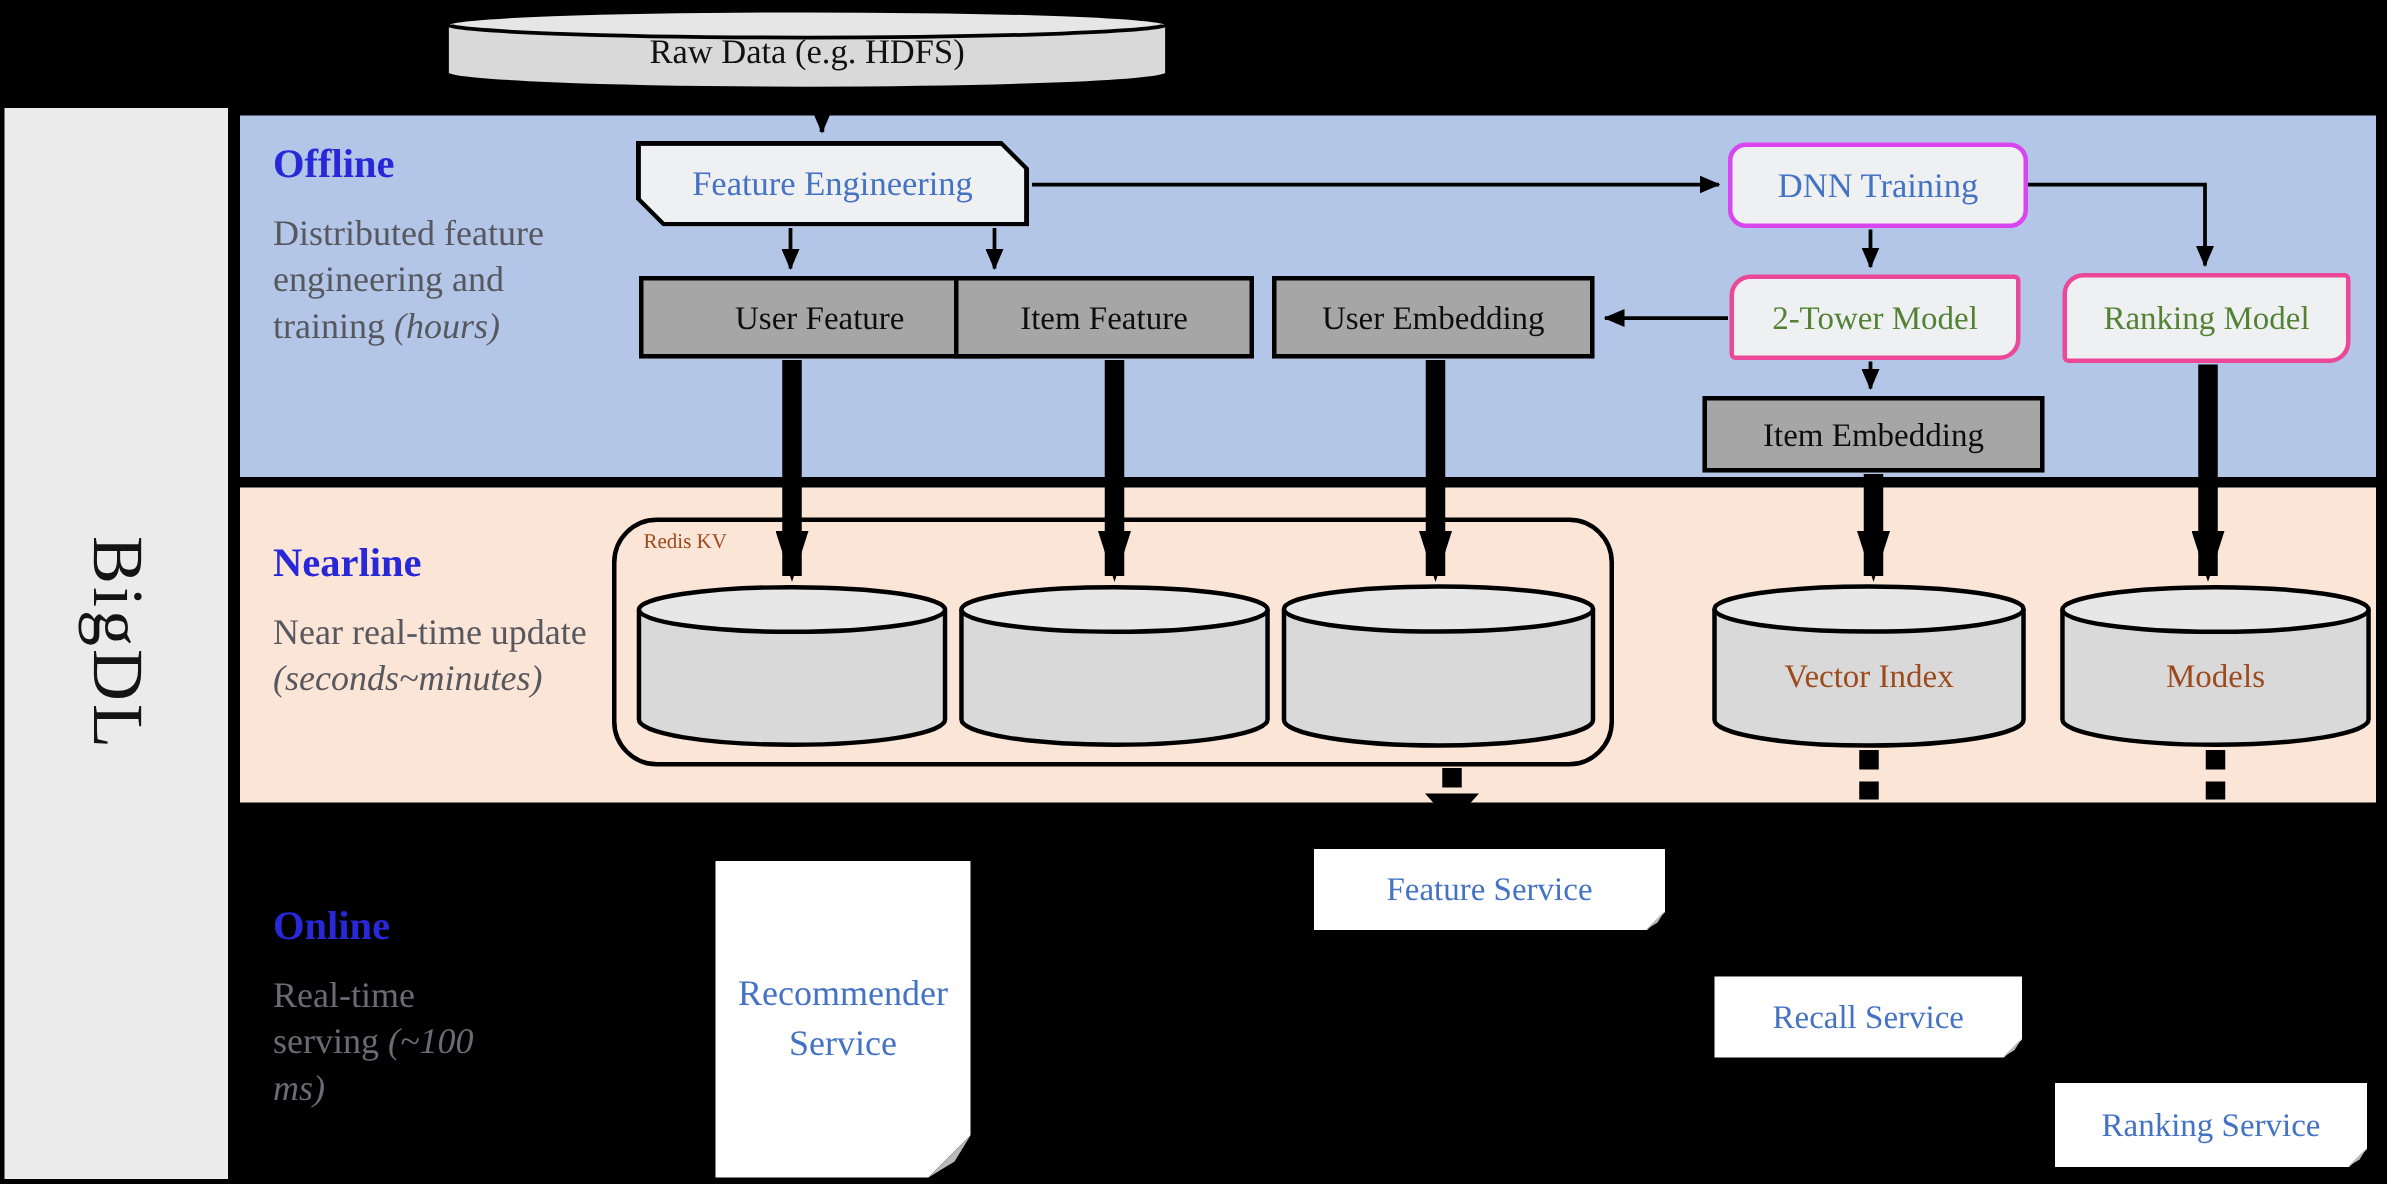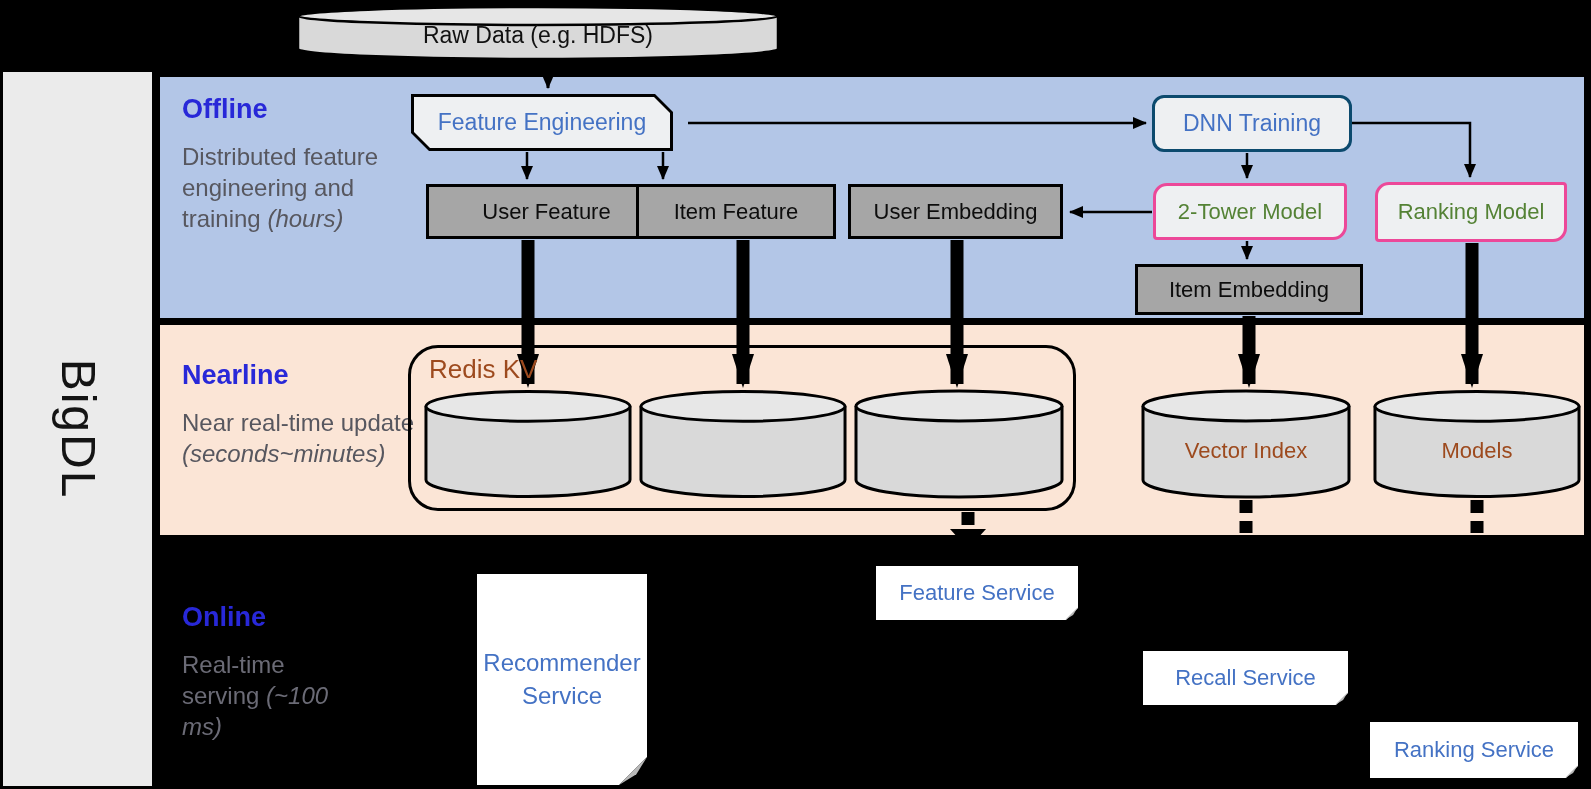--- a/index.html
+++ b/index.html
@@ -1,18 +1,18 @@
 <!DOCTYPE html>
 <html><head>
 <meta charset="utf-8">
 <style>
   html,body{margin:0;padding:0;background:#000;}
   .stage{position:relative;width:1591px;height:789px;background:#000;overflow:hidden;
          font-family:"Liberation Sans",sans-serif;}
-  .abs{position:absolute;box-sizing:border-box;}
+  .abs{position:absolute;box-sizing:border-box;font-family:Liberation Serif, serif;}
 
   
   .sidebar{left:3px;top:72px;width:149px;height:714px;background:#ebebeb;}
   .sidebar .vtext{position:absolute;left:50%;top:50%;transform:translate(-50%,-50%) rotate(90deg);
          font-size:48px;letter-spacing:2px;color:#141414;white-space:nowrap;}
   .band-offline{left:160px;top:77px;width:1424px;height:241px;background:#b3c6e7;}
   .band-nearline{left:160px;top:325px;width:1424px;height:210px;background:#fbe5d6;}
 
   
   .sec{color:#57575f;font-size:24px;line-height:1.3;}
@@ -20,30 +20,30 @@
   .sec .note{font-style:italic;}
   .sec-online{color:#6b6b76;}
 
   
   .node{display:flex;align-items:center;justify-content:center;text-align:center;}
   .blue-t{color:#4472c4;}
   .green-t{color:#548235;}
   .brown-t{color:#9d4a1e;}
   .graybox{background:#a6a6a6;border:3px solid #000;color:#0d0d0d;font-size:22px;}
   .roundbox{background:#eef0f2;border:3px solid #ec4899;border-radius:14px 4px 14px 4px;font-size:22px;}
-  .plaque{background:#eef0f2;border:3px solid #0c4a6e;border-radius:12px;font-size:23px;}
+  .plaque{background:#eef0f2;border:3px solid #d946ef;border-radius:12px;font-size:23px;}
 
   
   .snip-out{background:#000;clip-path:polygon(0 0,calc(100% - 18px) 0,100% 18px,100% 100%,18px 100%,0 calc(100% - 18px));}
   .snip-in{position:absolute;inset:3px;background:#eef0f2;display:flex;align-items:center;justify-content:center;
            clip-path:polygon(0 0,calc(100% - 16px) 0,100% 16px,100% 100%,16px 100%,0 calc(100% - 16px));font-size:23px;}
 
   
   .redis{border:3px solid #000;border-radius:30px;background:transparent;}
-  .redis-label{font-size:26px;color:#9d4a1e;}
+  .redis-label{font-size:14px;color:#9d4a1e;}
 
   
   .cyl-label{display:flex;align-items:center;justify-content:center;font-size:22px;}
 
   
   .svc{background:#fff;color:#4472c4;font-size:22px;display:flex;align-items:center;justify-content:center;text-align:center;}
   .fold-cut{position:absolute;right:-1px;bottom:-1px;background:#000;
             clip-path:polygon(100% 0,100% 100%,0 100%);}
   .fold-flap{position:absolute;right:0;bottom:0;background:#b9b9b9;
             clip-path:polygon(100% 0,0 100%,62% 62%);}
@@ -109,21 +109,21 @@
     <path d="M957,240 L957,384" stroke="#000" stroke-width="13" fill="none" marker-end="url(#mbig)"></path>
     <path d="M1249,316 L1249,384" stroke="#000" stroke-width="13" fill="none" marker-end="url(#mbig)"></path>
     <path d="M1472,243 L1472,384" stroke="#000" stroke-width="13" fill="none" marker-end="url(#mbig)"></path>
 
     <path d="M968,512 L968,527" stroke="#000" stroke-width="13" stroke-dasharray="13 8" fill="none"></path>
     <polygon points="950,529 986,529 968,549" fill="#000"></polygon>
     <path d="M1246,500 L1246,533" stroke="#000" stroke-width="13" stroke-dasharray="13 8" fill="none"></path>
     <path d="M1477,500 L1477,533" stroke="#000" stroke-width="13" stroke-dasharray="13 8" fill="none"></path>
   </svg>
 
-  <div class="abs snip-out" style="left:411px;top:94px;width:262px;height:57px;">
+  <div class="abs snip-out" style="left:424px;top:94px;width:262px;height:57px;">
     <div class="snip-in blue-t">Feature Engineering</div>
   </div>
   <div class="abs node plaque blue-t" style="left:1152px;top:95px;width:200px;height:57px;">
     <span>DNN Training</span>
   </div>
 
   <div class="abs node graybox" style="left:426px;top:184px;width:241px;height:55px;">
     <span>User Feature</span>
   </div>
   <div class="abs node graybox" style="left:636px;top:184px;width:200px;height:55px;">
@@ -180,21 +180,21 @@
       </svg>
     <div class="abs cyl-label brown-t" style="left:0;top:30px;width:210px;height:66px;">Models</div>
   </div>
 
   <div class="abs doc" style="left:477px;top:574px;width:170px;height:211px;">
     <span>Recommender Service</span>
     <div class="fold-cut" style="width:30px;height:30px;"></div>
     <div class="fold-flap" style="width:28px;height:28px;"></div>
   </div>
 
-  <div class="abs svc" style="left:876px;top:566px;width:202px;height:54px;">
+  <div class="abs svc" style="left:876px;top:566px;width:234px;height:54px;">
     <span>Feature Service</span>
     <div class="fold-cut" style="width:14px;height:14px;"></div>
     <div class="fold-flap" style="width:13px;height:13px;"></div>
   </div>
   <div class="abs svc" style="left:1143px;top:651px;width:205px;height:54px;">
     <span>Recall Service</span>
     <div class="fold-cut" style="width:14px;height:14px;"></div>
     <div class="fold-flap" style="width:13px;height:13px;"></div>
   </div>
   <div class="abs svc" style="left:1370px;top:722px;width:208px;height:56px;">

